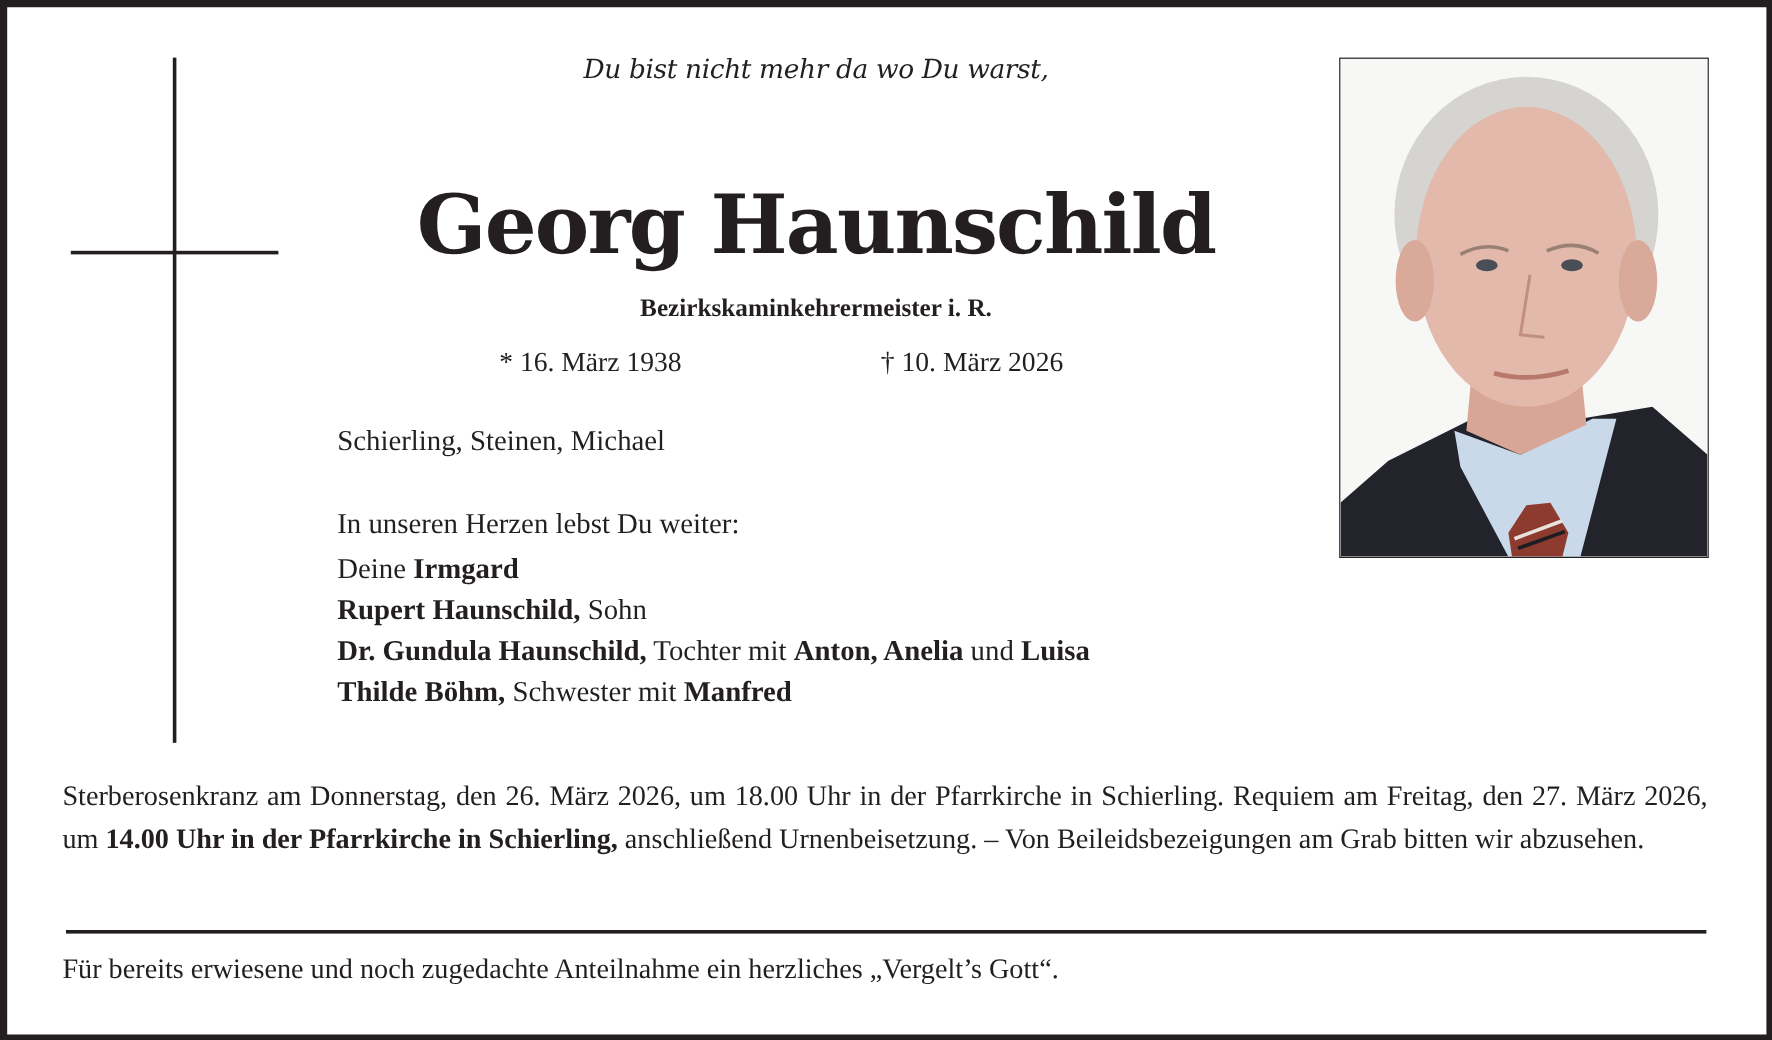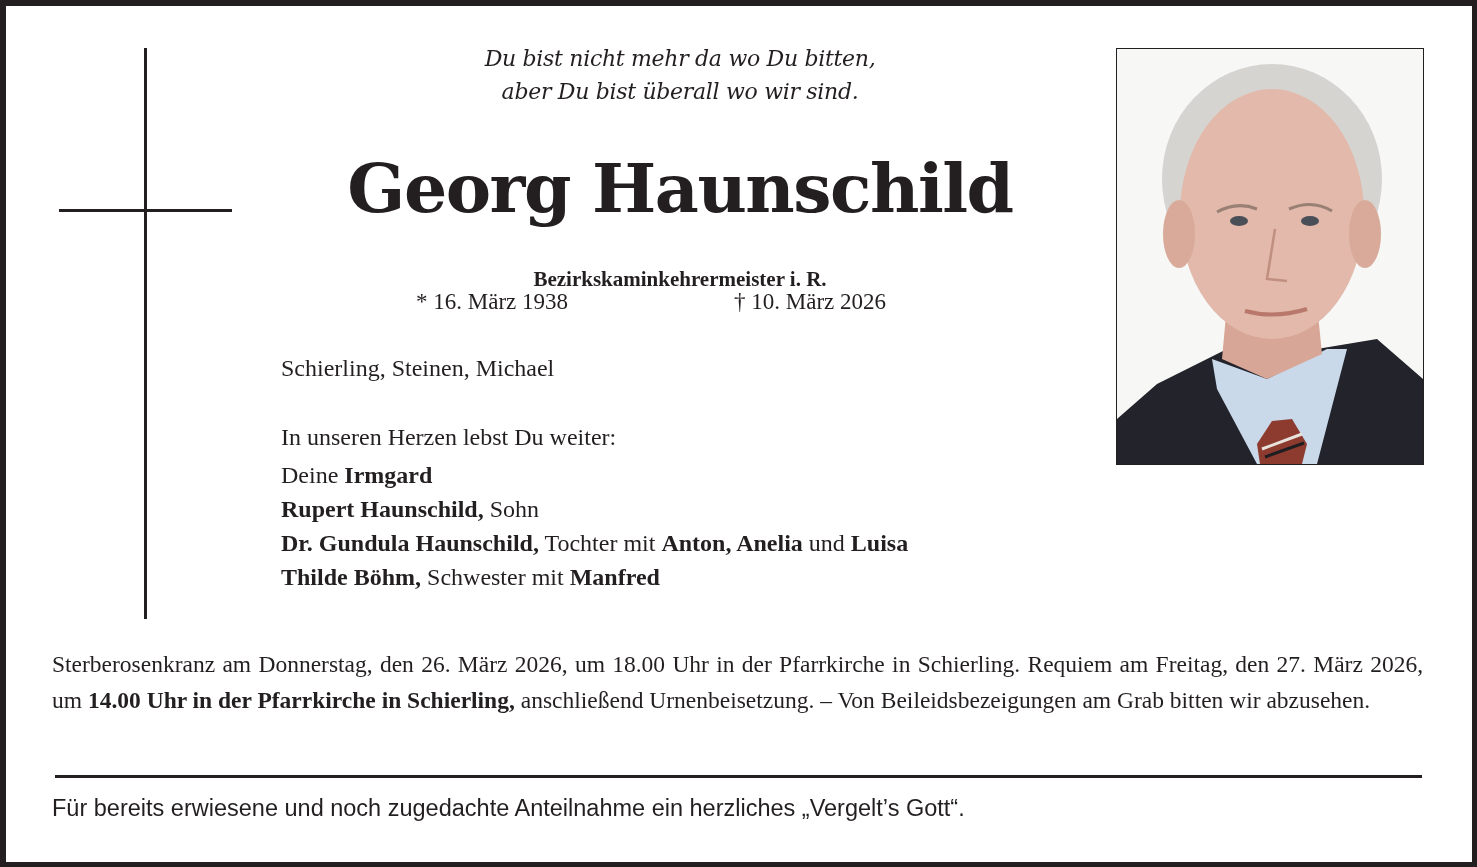--- a/index.html
+++ b/index.html
@@ -23,21 +23,20 @@
   }
   .name {
     position: absolute; left: 280px; width: 800px; top: 145px;
     text-align: center; font-weight: bold; font-size: 68px; line-height: 86px;
     font-family: "DejaVu Serif", serif; letter-spacing: -1.5px;
   }
   .title {
     position: absolute; left: 330px; width: 700px; top: 241px;
     text-align: center; font-weight: bold; font-size: 21px; line-height: 30px;
     font-family: "Liberation Serif", serif;
-    margin-top: 23px;
   }
   .dates { position: absolute; top: 286px; font-size: 23px; line-height: 32px; font-family: "Liberation Serif", serif; }
   .birth { left: 416px; }
   .death { left: 734px; }
 
   .body-block { position: absolute; left: 281px; font-family: "Liberation Serif", serif; font-size: 24px; line-height: 34px; white-space: nowrap; }
   .places { top: 351px; }
   .intro { top: 420px; }
   .family { top: 458px; }
   .family div { height: 34px; }
@@ -48,35 +47,34 @@
     border: 1px solid #231f20; box-sizing: border-box; overflow: hidden; background: #f6f6f6;
   }
 
   .notice {
     position: absolute; left: 52px; width: 1371px; top: 646px;
     font-family: "Liberation Serif", serif; font-size: 23.5px; line-height: 36px;
     text-align: justify; text-align-last: left;
   }
   .rule { position: absolute; left: 55px; top: 775px; width: 1367px; height: 3px; background: #231f20; }
   .thanks {
-    position: absolute; left: 52px; top: 790px; font-family: Liberation Sans, sans-serif;
+    position: absolute; left: 52px; top: 790px; font-family: Liberation Serif, serif;
     font-size: 23.5px; line-height: 36px; white-space: nowrap;
   }
 </style>
 </head>
 <body>
 
 <div class="frame"></div>
 
 <div class="cross-v"></div>
 <div class="cross-h"></div>
 
 <div class="verse">
-  <div>Du bist nicht mehr da wo Du bitten,</div>
-  <div>aber Du bist überall wo wir sind.</div>
+  <div>Du bist nicht mehr da wo Du warst,</div>
 </div>
 
 <div class="name">Georg Haunschild</div>
 <div class="title">Bezirkskaminkehrermeister i. R.</div>
 
 <div class="dates birth">* 16. März 1938</div>
 <div class="dates death">† 10. März 2026</div>
 
 <div class="body-block places">Schierling, Steinen, Michael</div>
 <div class="body-block intro">In unseren Herzen lebst Du weiter:</div>

